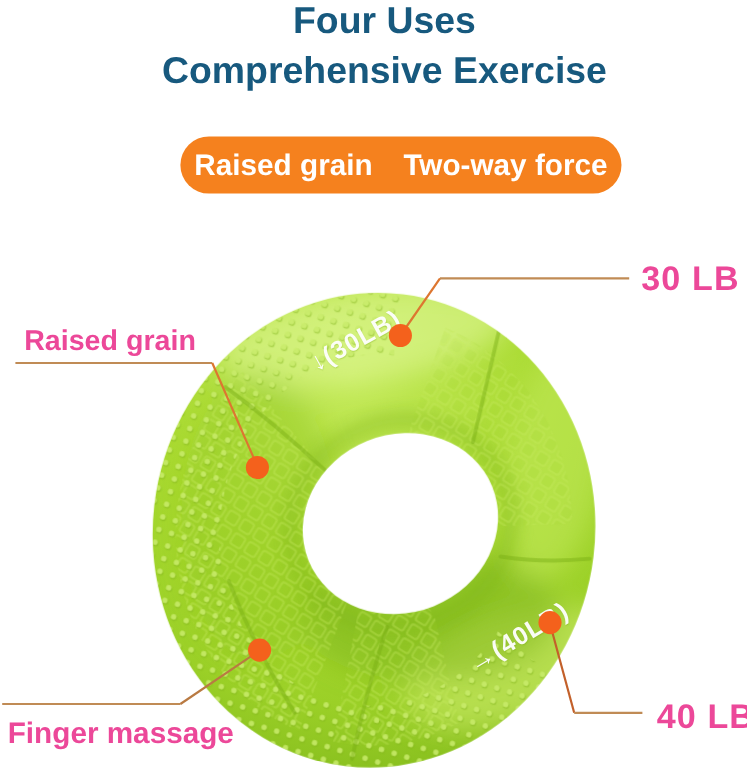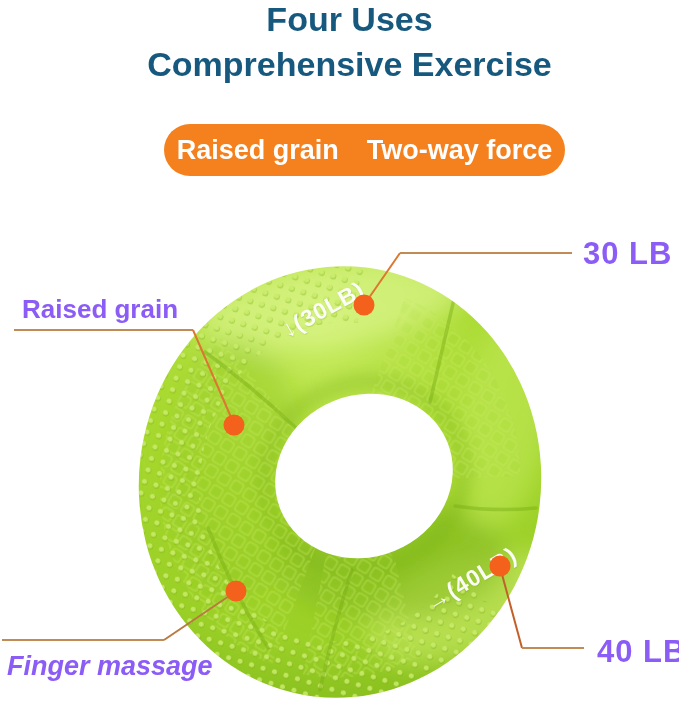--- a/index.html
+++ b/index.html
@@ -29,26 +29,26 @@
     text-shadow:0 1px 1px rgba(120,170,20,0.35);
   }
   .ring-label-30{left:284px;top:318px;font-size:23px;transform:rotate(-29deg);transform-origin:0 50%;}
   .ring-label-40{left:428px;top:592px;font-size:23px;transform:rotate(-31deg);transform-origin:0 50%;}
   
   .dot{
     position:absolute;z-index:4;width:21px;height:21px;border-radius:50%;
     background:#f4611c;transform:translate(-50%,-50%);
   }
   .callout-label{
-    position:absolute;z-index:4;color:#8b5cf6;font-weight:bold;white-space:nowrap;
+    position:absolute;z-index:4;color:#ec4899;font-weight:bold;white-space:nowrap;
   }
   .lbl-30{left:583px;top:236px;font-size:31px;letter-spacing:1px;}
   .lbl-40{left:597px;top:634px;font-size:31px;letter-spacing:1px;}
   .lbl-raised{left:22px;top:294px;font-size:26px;}
-  .lbl-finger{left:7px;top:651px;font-size:27px;font-style:italic;}
+  .lbl-finger{left:7px;top:651px;font-size:27px;}
 </style>
 </head>
 <body>
 
 <div class="page">
 
   <div class="title">
     <div class="title-line1">Four Uses</div>
     <div class="title-line2">Comprehensive Exercise</div>
   </div>

